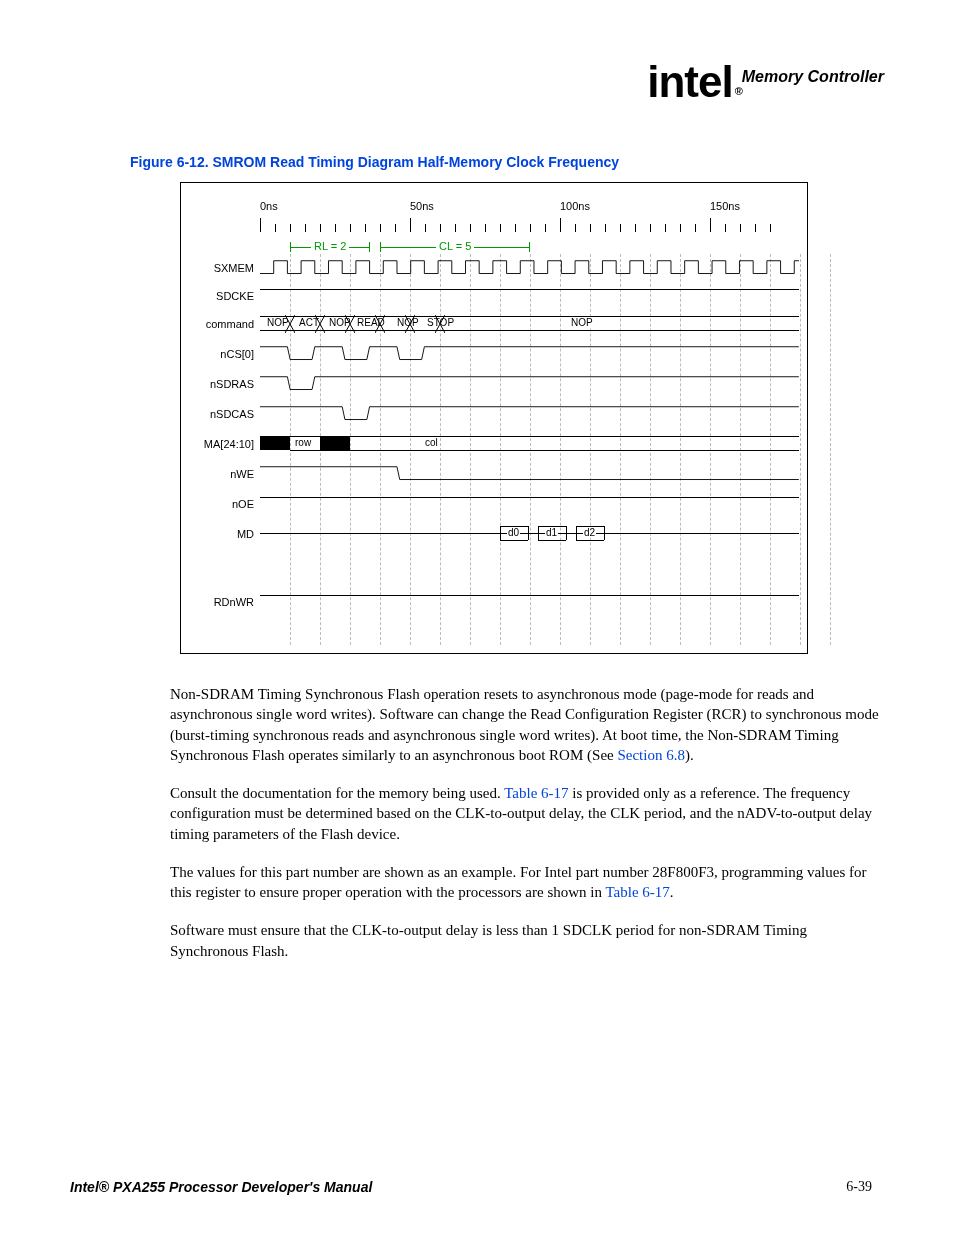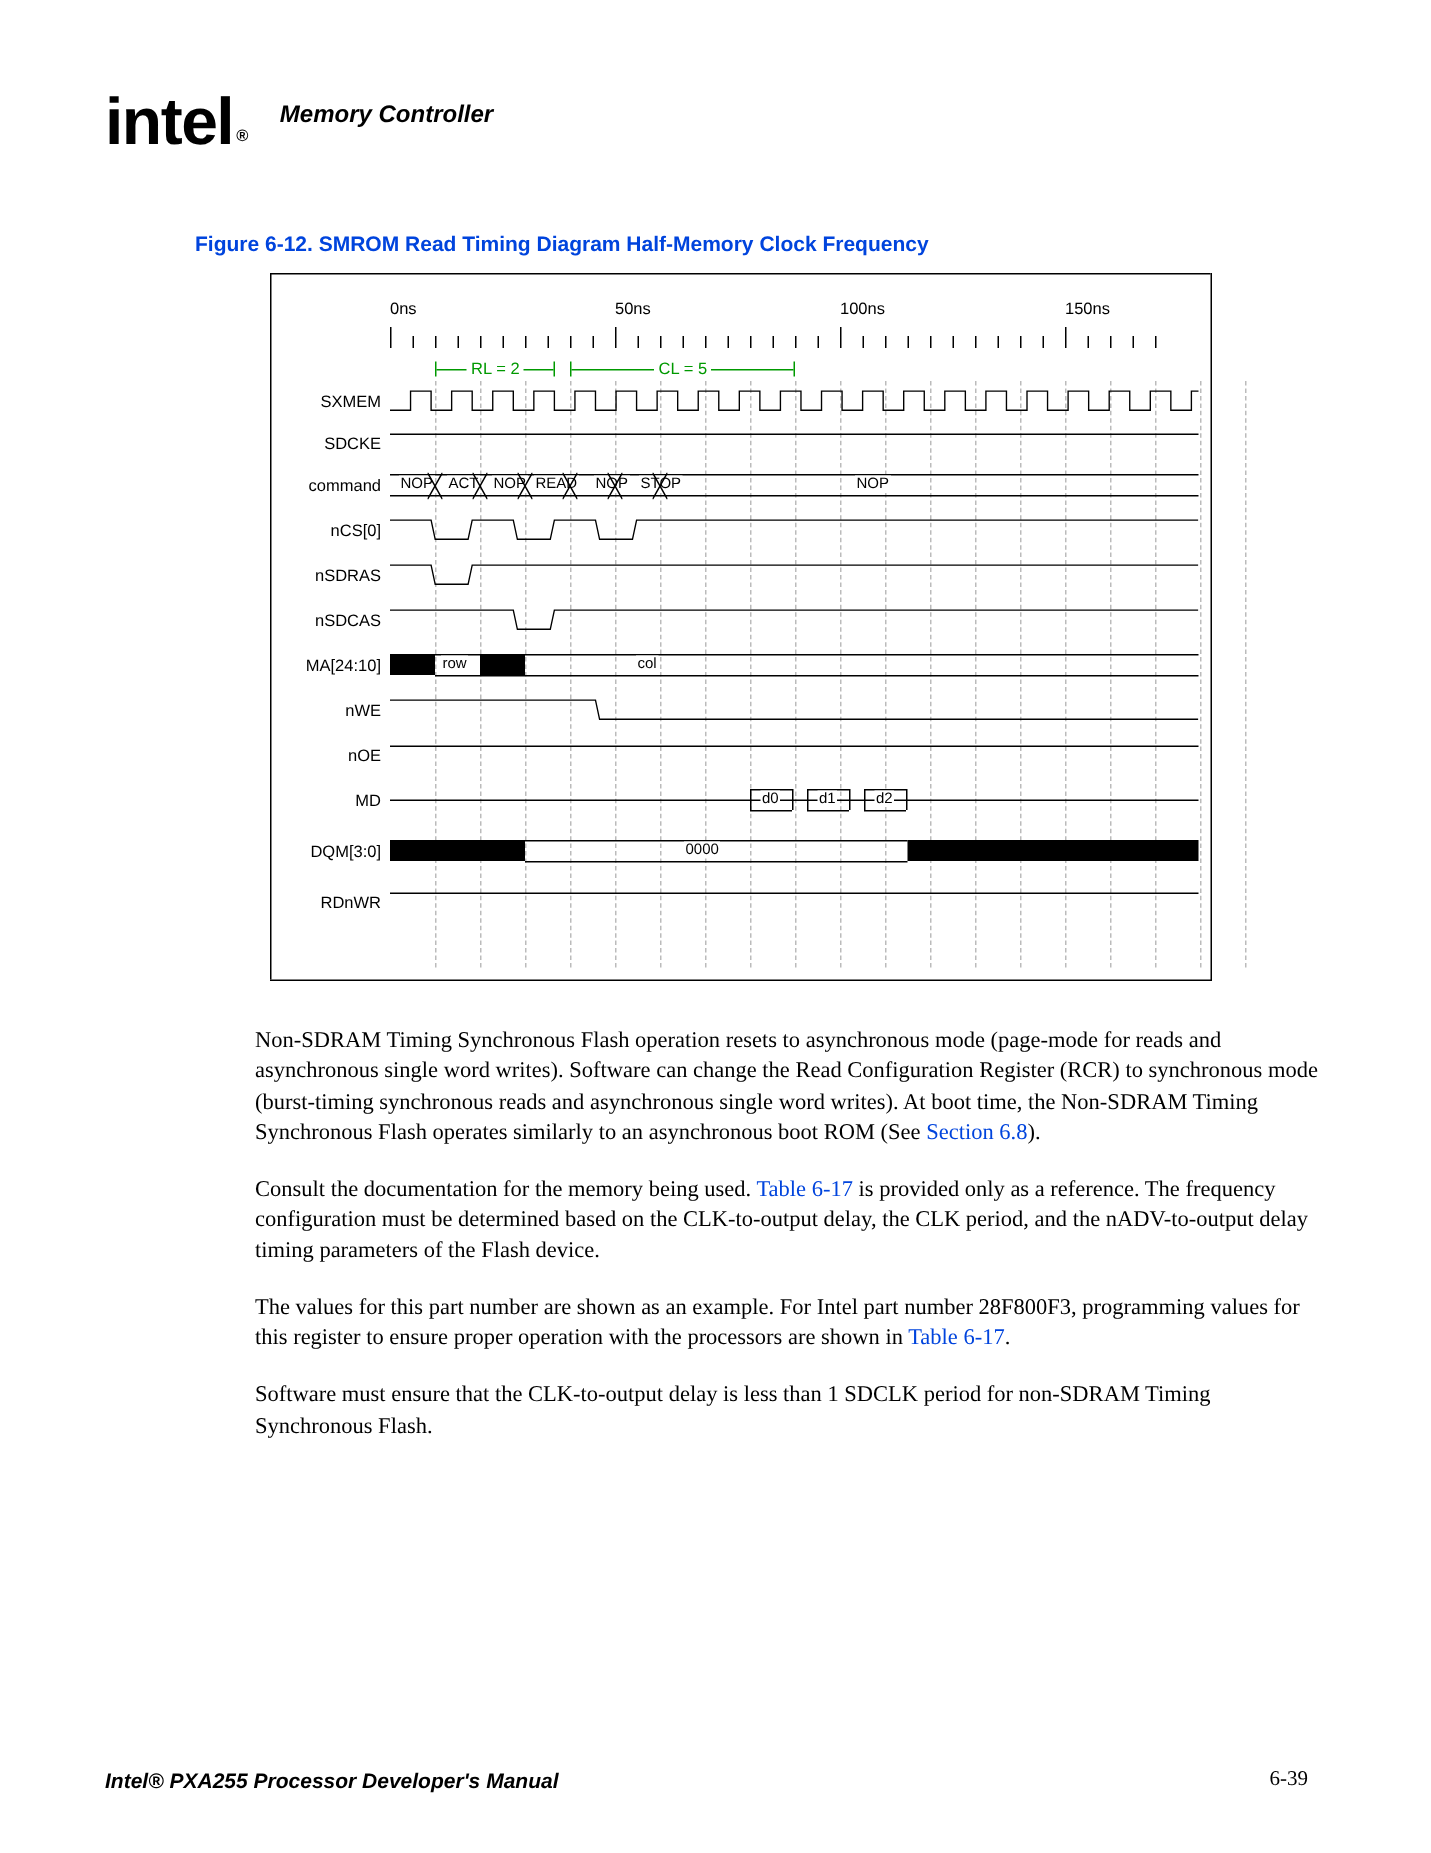--- a/index.html
+++ b/index.html
@@ -11,24 +11,23 @@
     width: 954px;
   }
   .page {
     padding: 60px 70px 40px 70px;
     box-sizing: border-box;
     position: relative;
     min-height: 1235px;
   }
   .header-row {
     display: flex;
-    justify-content: flex-start;
+    justify-content: flex-end;
     align-items: flex-start;
     margin-bottom: 50px;
-    gap: 22px;
   }
   .intel-logo {
     font-family: "Helvetica Neue", Arial, sans-serif;
     font-weight: 700;
     font-size: 44px;
     letter-spacing: -1px;
     color: #000;
     line-height: 1;
     position: relative;
   }
@@ -407,30 +406,20 @@
         <div class="hline" style="left:316px; width:28px; top:2px"></div>
         <div class="hline" style="left:316px; width:28px; top:16px"></div>
         <div class="vline" style="left:316px; top:2px; height:14px"></div>
         <div class="vline" style="left:344px; top:2px; height:14px"></div>
         <span class="buslbl" style="left:247px; top:3px">d0</span>
         <span class="buslbl" style="left:285px; top:3px">d1</span>
         <span class="buslbl" style="left:323px; top:3px">d2</span>
       </div>
     </div>
 
-    <div class="signal-row" style="top:376px">
-      <div class="signal-label">DQM[3:0]</div>
-      <div class="wave-area">
-        <div class="solidbar" style="left:0; width:90px; top:2px"></div>
-        <div class="hline" style="left:90px; width:255px; top:2px"></div>
-        <div class="hline" style="left:90px; width:255px; top:16px"></div>
-        <div class="solidbar" style="left:345px; right:0; top:2px"></div>
-        <span class="buslbl" style="left:196px; top:3px">0000</span>
-      </div>
-    </div>
 
     <div class="signal-row" style="top:410px">
       <div class="signal-label">RDnWR</div>
       <div class="wave-area">
           <div class="hline" style="left:0; right:0; top:3px"></div>
         </div>
     </div>
 
   </div>
 

